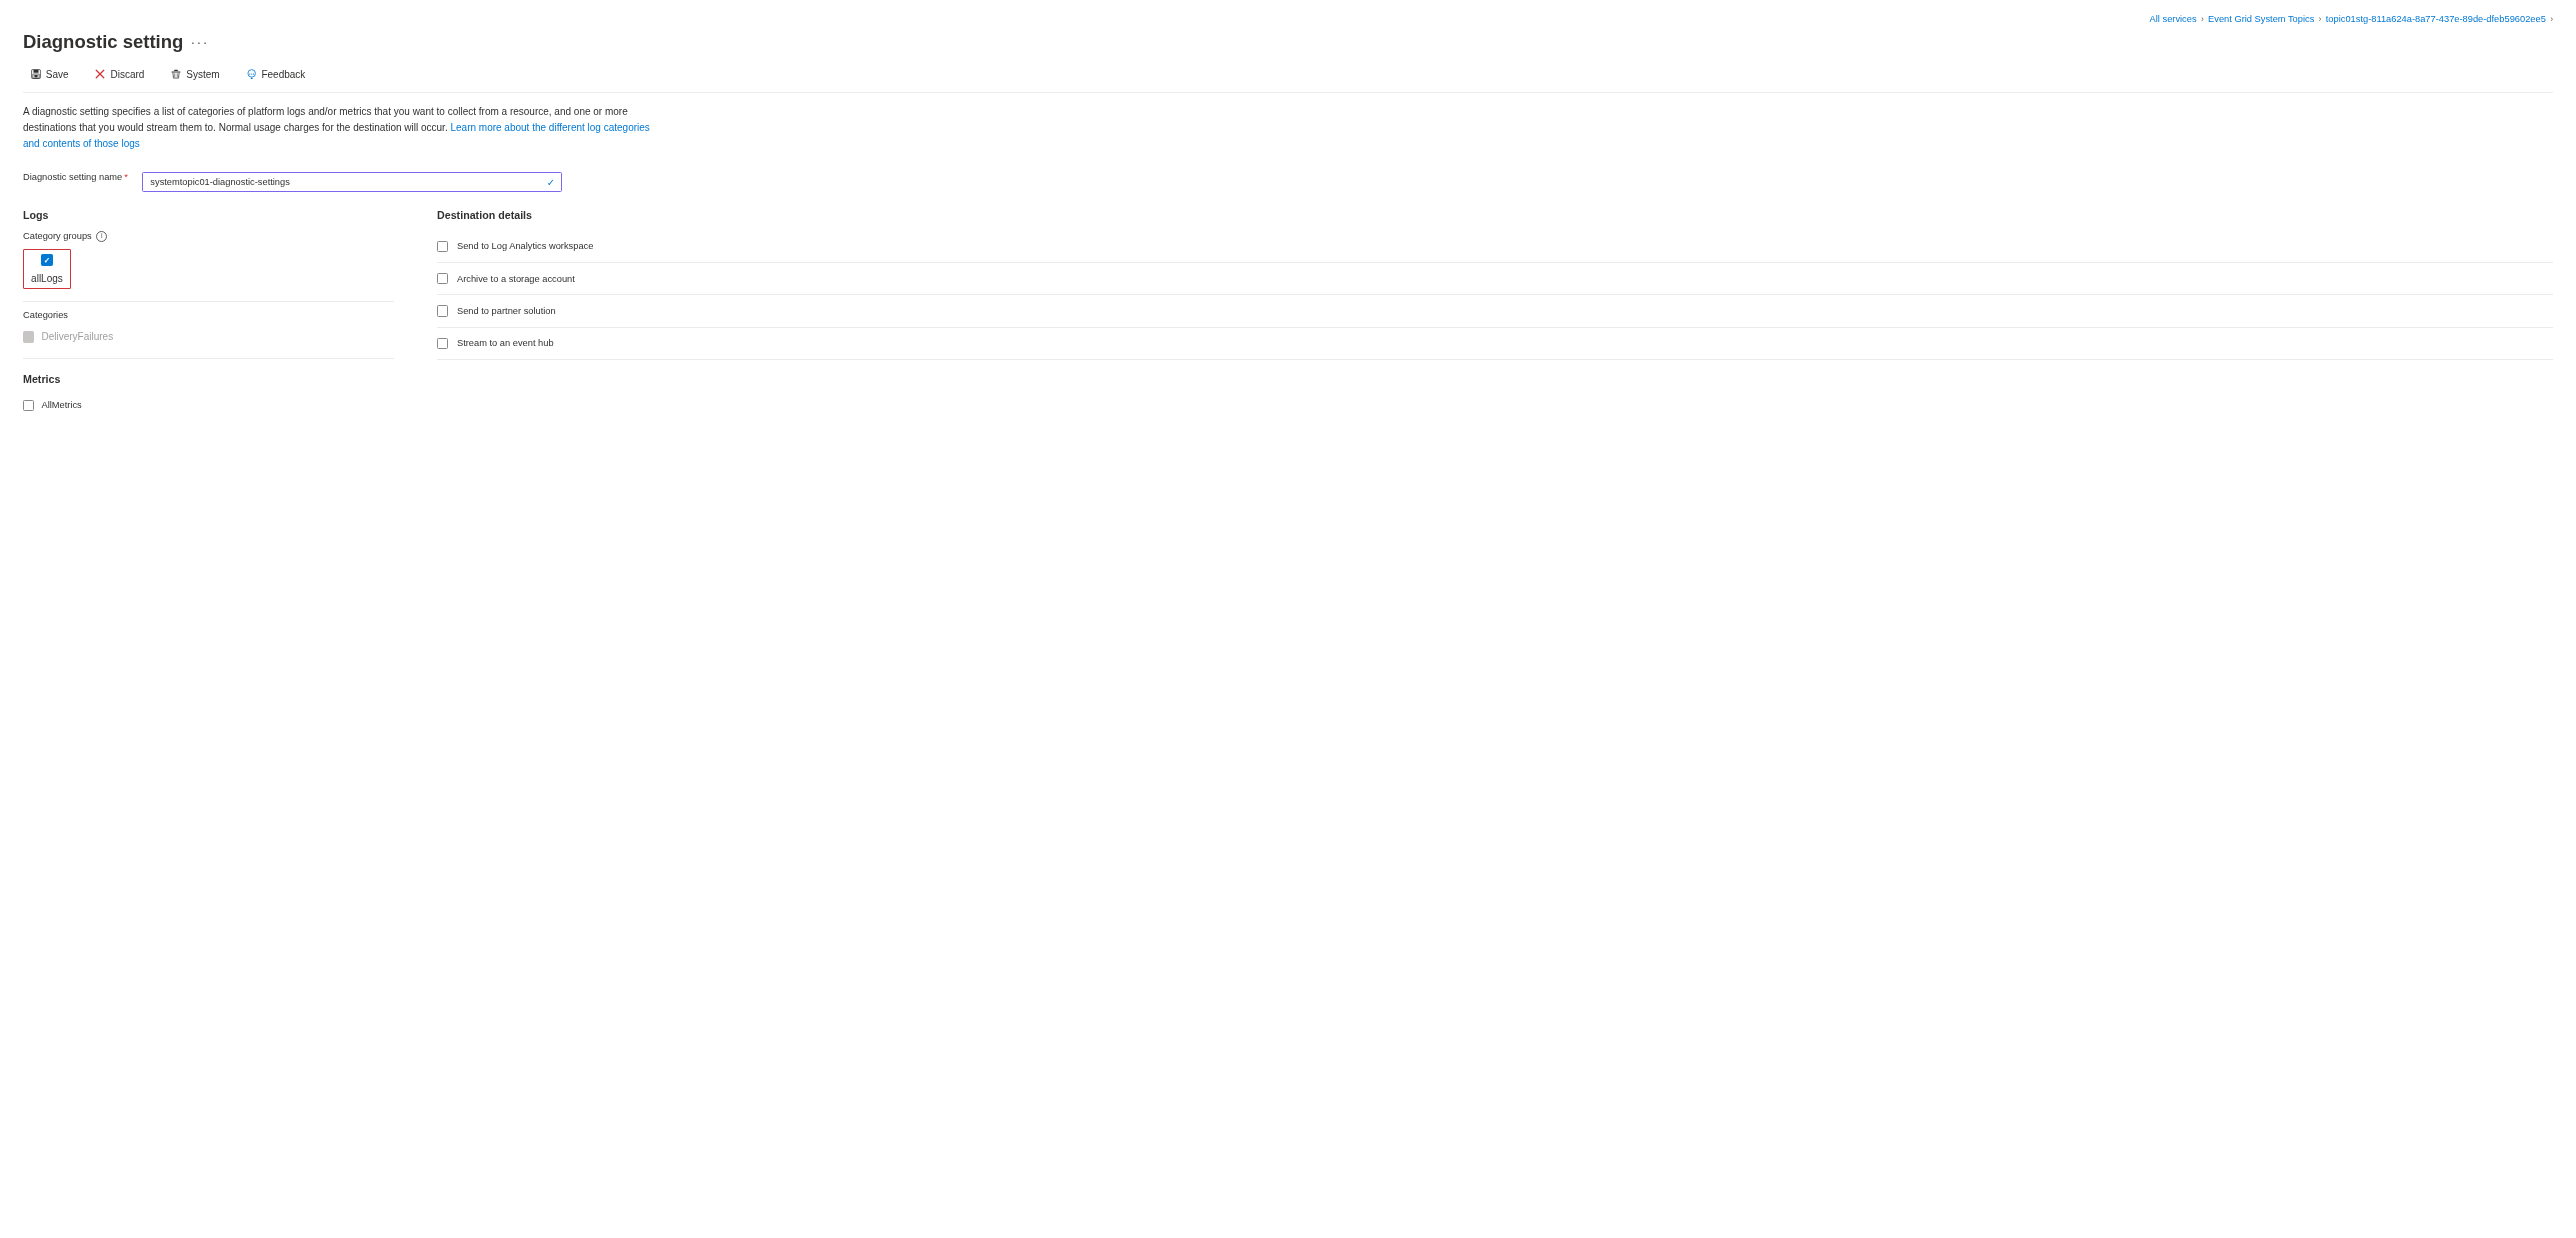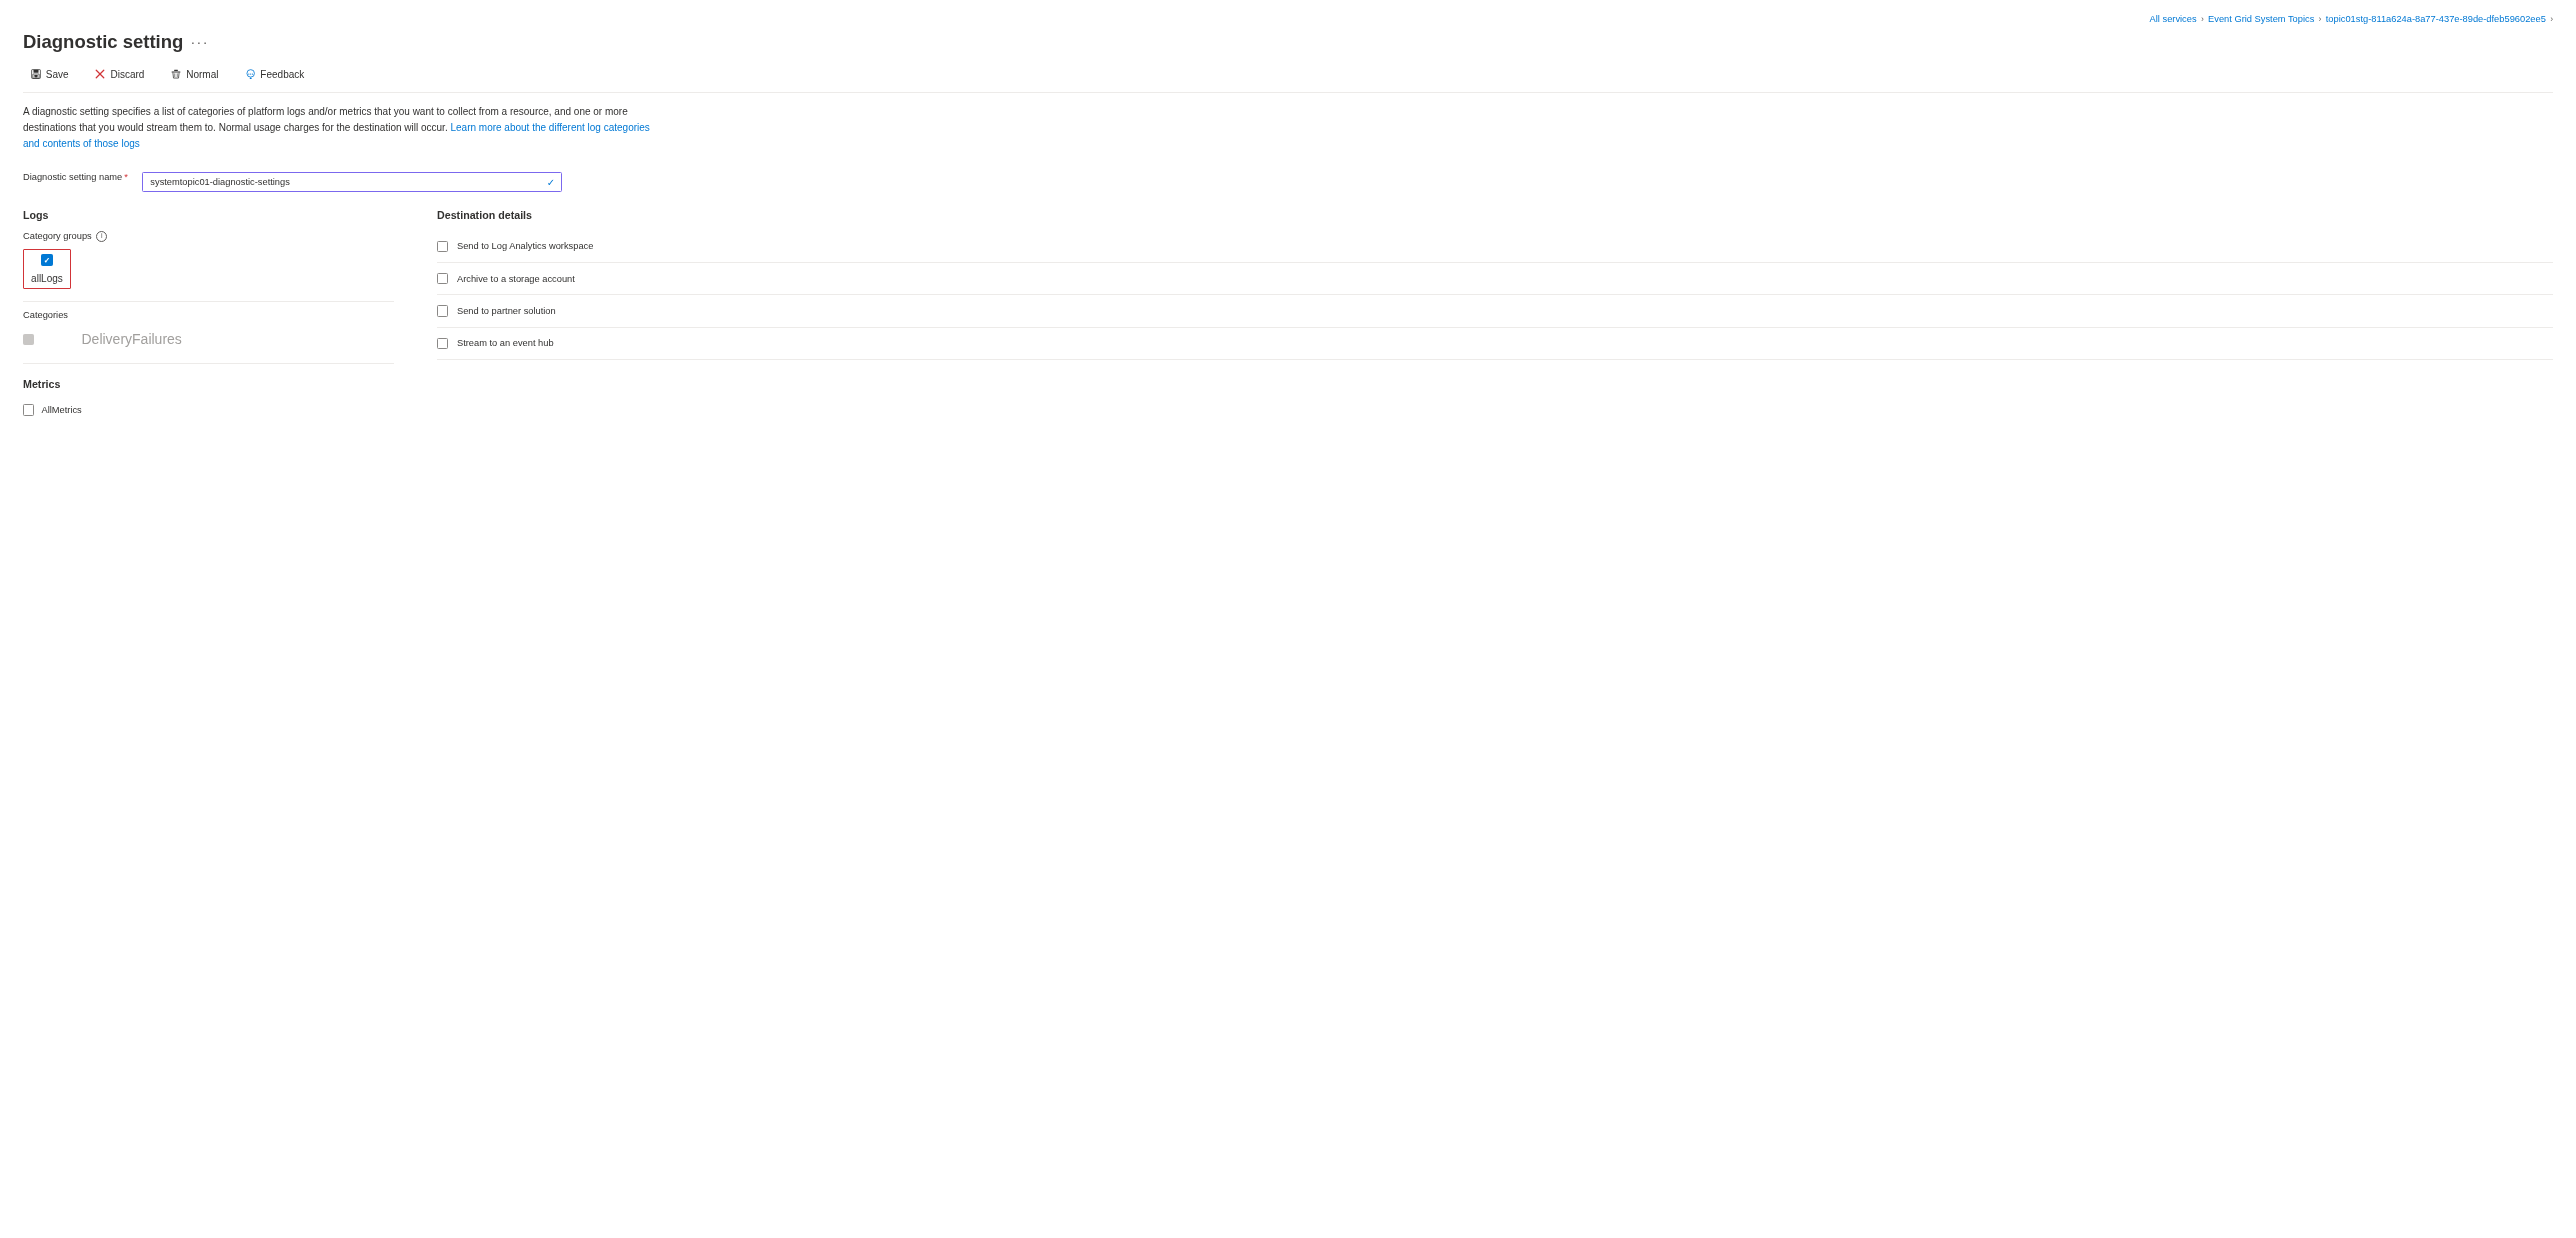--- a/index.html
+++ b/index.html
@@ -183,22 +183,21 @@
     }
     .divider {
       height: 0.7px;
       background: #edebe9;
       margin: 5.7px 0;
     }
     .categories-section { margin-top: 8.6px; }
     .metrics-section { margin-top: 14.3px; }
     .category-label-disabled {
       color: #a19f9d;
-      font-size: 14px;
-      margin-left: 40px;
+      font-size: 10px;
     }
     
     .dest-row {
       display: flex;
       align-items: center;
       gap: 8.6px;
       padding: 10px 0;
       border-bottom: 0.7px solid #edebe9;
       font-size: 9.3px;
       color: #323130;
@@ -246,21 +245,21 @@
   <button class="toolbar-btn">
     <span class="btn-icon">
       <svg width="10" height="10" viewBox="0 0 16 16" fill="none">
         <rect x="1" y="4" width="14" height="1.5" rx="0.5" fill="#323130"></rect>
         <rect x="5" y="1" width="6" height="2" rx="0.5" fill="#323130"></rect>
         <path d="M3 5.5l1 9h8l1-9" stroke="#323130" stroke-width="1.2" fill="none"></path>
         <line x1="6" y1="7" x2="6" y2="13" stroke="#323130" stroke-width="1"></line>
         <line x1="10" y1="7" x2="10" y2="13" stroke="#323130" stroke-width="1"></line>
       </svg>
     </span>
-    <span>Normal</span>
+    <span>System</span>
   </button>
   <button class="toolbar-btn">
     <span class="btn-icon">
       <svg width="11.4" height="10" viewBox="0 0 18 16" fill="none">
         <circle cx="9" cy="7" r="6" stroke="#0078d4" stroke-width="1.3"></circle>
         <circle cx="6" cy="8" r="1" fill="#0078d4"></circle>
         <circle cx="9" cy="8" r="1" fill="#0078d4"></circle>
         <circle cx="12" cy="8" r="1" fill="#0078d4"></circle>
         <path d="M9 13 L7 16 L11 16 Z" fill="#0078d4"></path>
       </svg>

